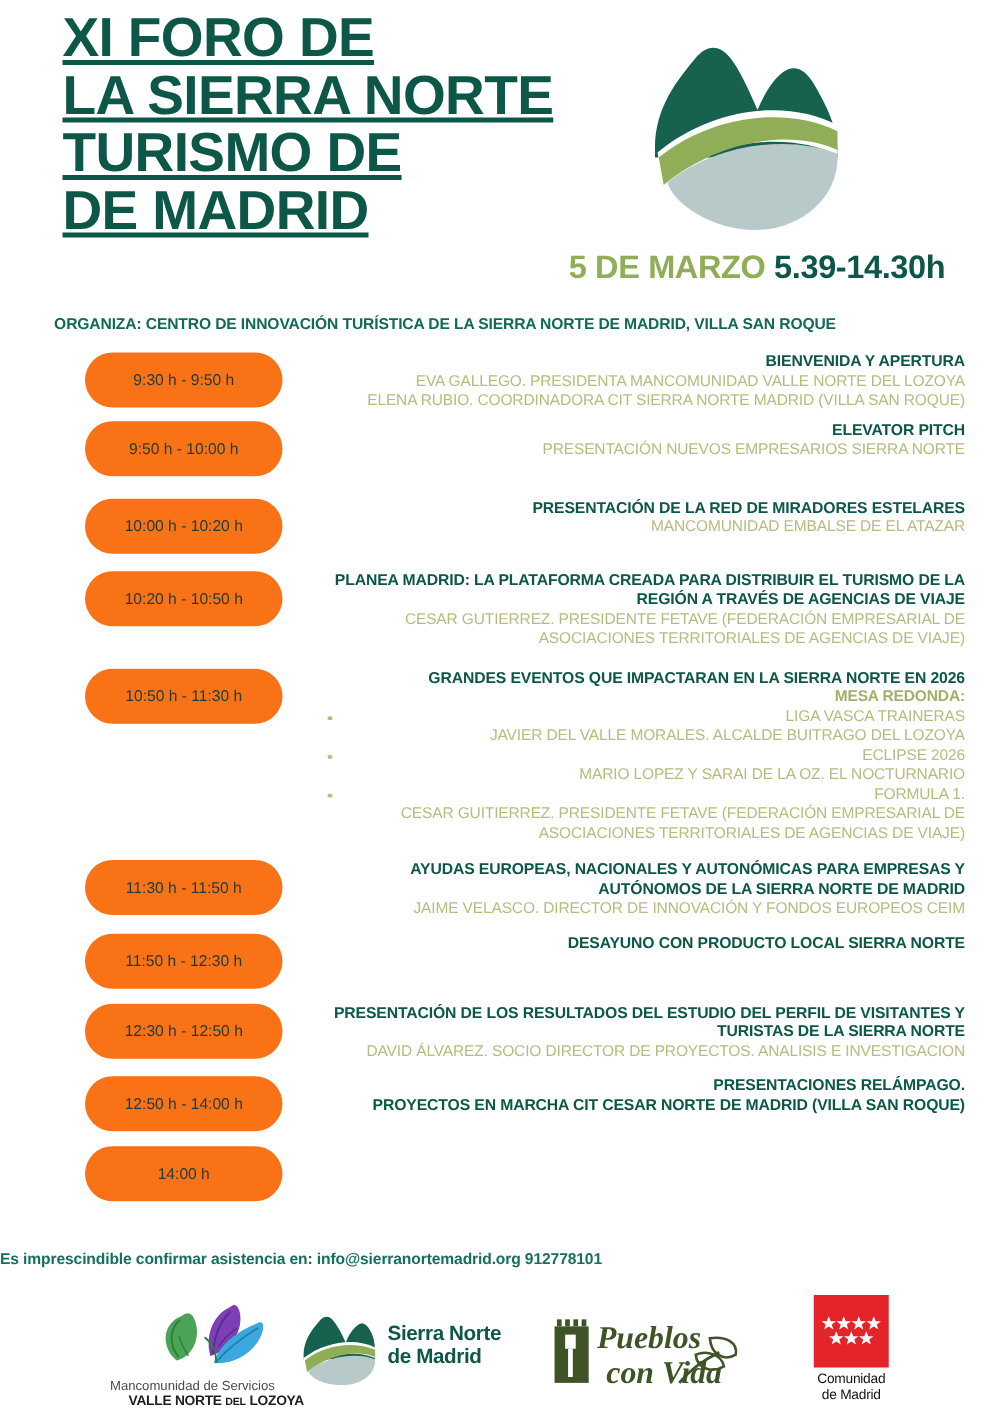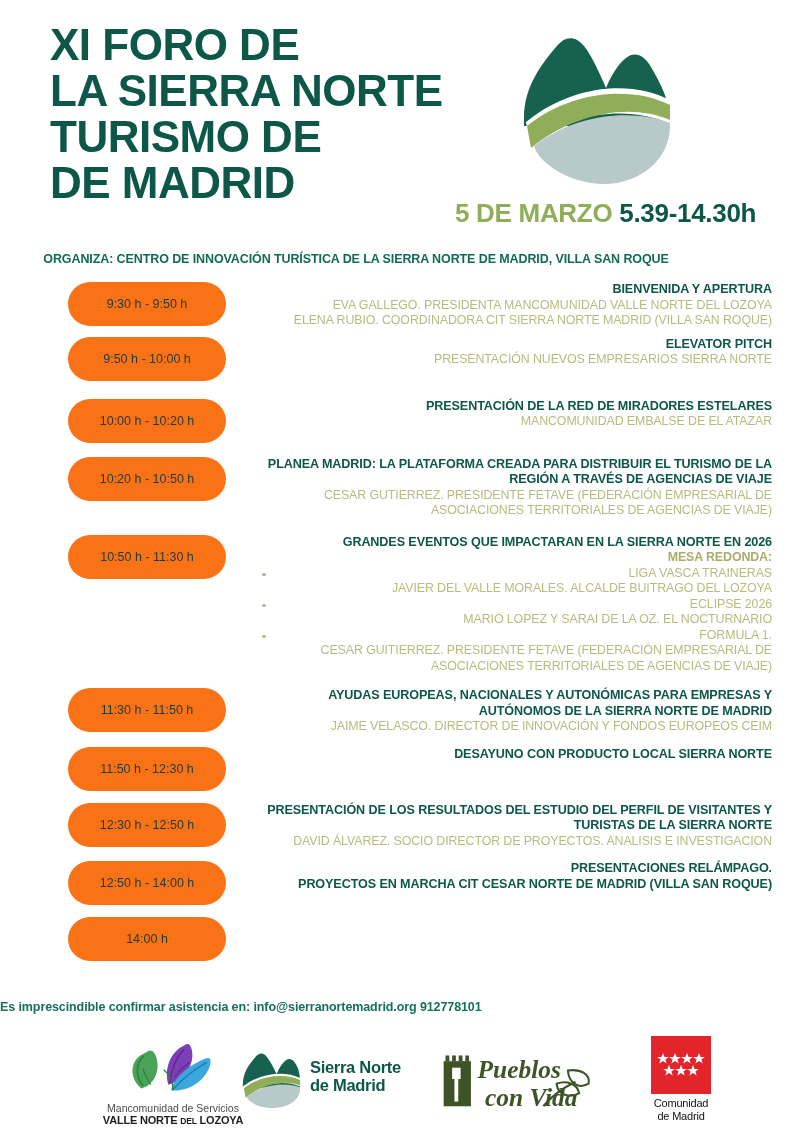--- a/index.html
+++ b/index.html
@@ -5,21 +5,21 @@
   html,body{margin:0;padding:0;}
   body{
     width:800px;height:1131px;background:#ffffff;
     font-family:"Liberation Sans", sans-serif;
     color:#0d5748;overflow:hidden;position:relative;
   }
   .poster{position:relative;width:800px;height:1131px;}
 
   
   .header{position:relative;height:238px;}
-  .title-block{position:absolute;left:50px;top:22px;width:470px;}
+  .title-block{position:absolute;left:50px;top:8px;width:470px;text-decoration:underline;}
   .title-line{
     font-weight:bold;font-size:44px;line-height:46px;
     letter-spacing:-0.5px;color:#0d5748;white-space:nowrap;
   }
   .logo-main{position:absolute;left:512px;top:22px;width:170px;height:165px;}
   .date-row{
     position:absolute;left:455px;top:198px;
     font-weight:bold;font-size:26px;letter-spacing:-0.3px;white-space:nowrap;
   }
   .date-day{color:#8fae57;}
@@ -68,21 +68,21 @@
   .logos{
     position:absolute;left:0;top:1032px;width:800px;height:99px;
   }
   .logo{position:absolute;}
   .logo-mvn{left:88px;top:6px;width:170px;}
   .logo-snm{left:238px;top:12px;width:185px;}
   .logo-pcv{left:438px;top:10px;width:165px;}
   .logo-cm{left:632px;top:4px;width:98px;}
 
   .mvn-text1{
-    text-align:center;font-size:10.5px;color:#4b4b4b;line-height:12px;
+    font-size:10.5px;color:#4b4b4b;line-height:12px;
     margin-top:2px;
   }
   .mvn-text2{
     text-align:center;font-size:11px;color:#1d1d1d;font-weight:bold;
     line-height:13px;letter-spacing:-0.2px;
   }
   .mvn-text2 .sm{font-size:8.5px;}
   .snm-text{
     position:absolute;left:72px;top:14px;
     font-weight:bold;font-size:16.5px;line-height:18px;color:#0d5748;

